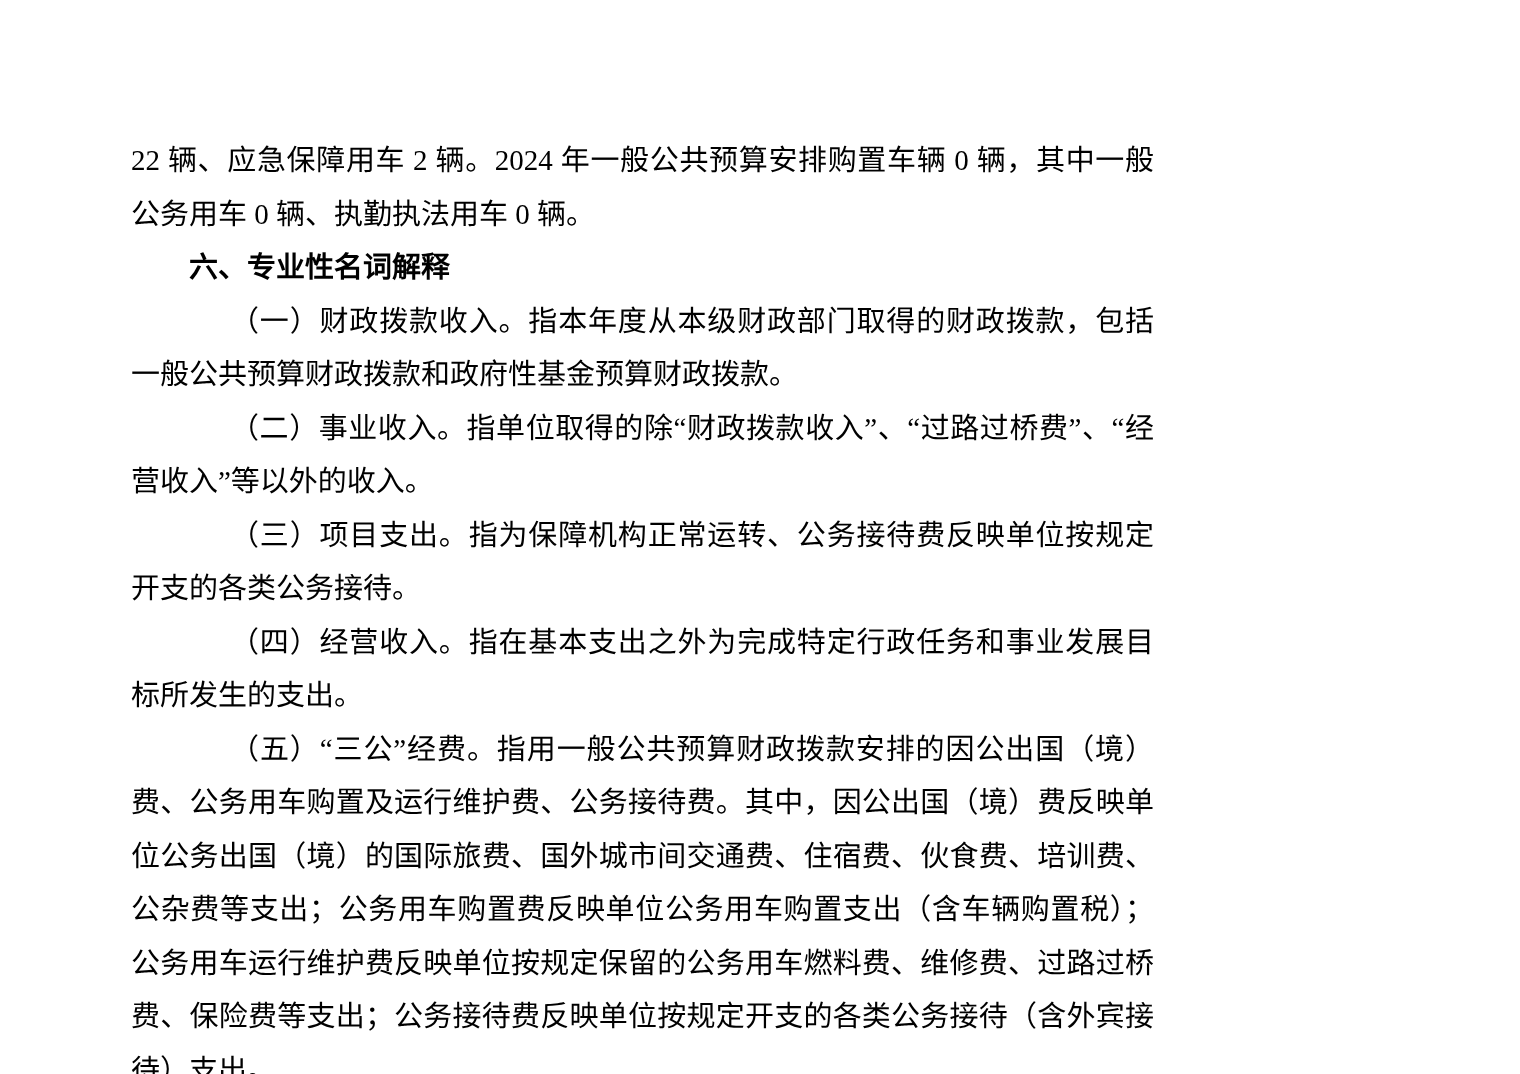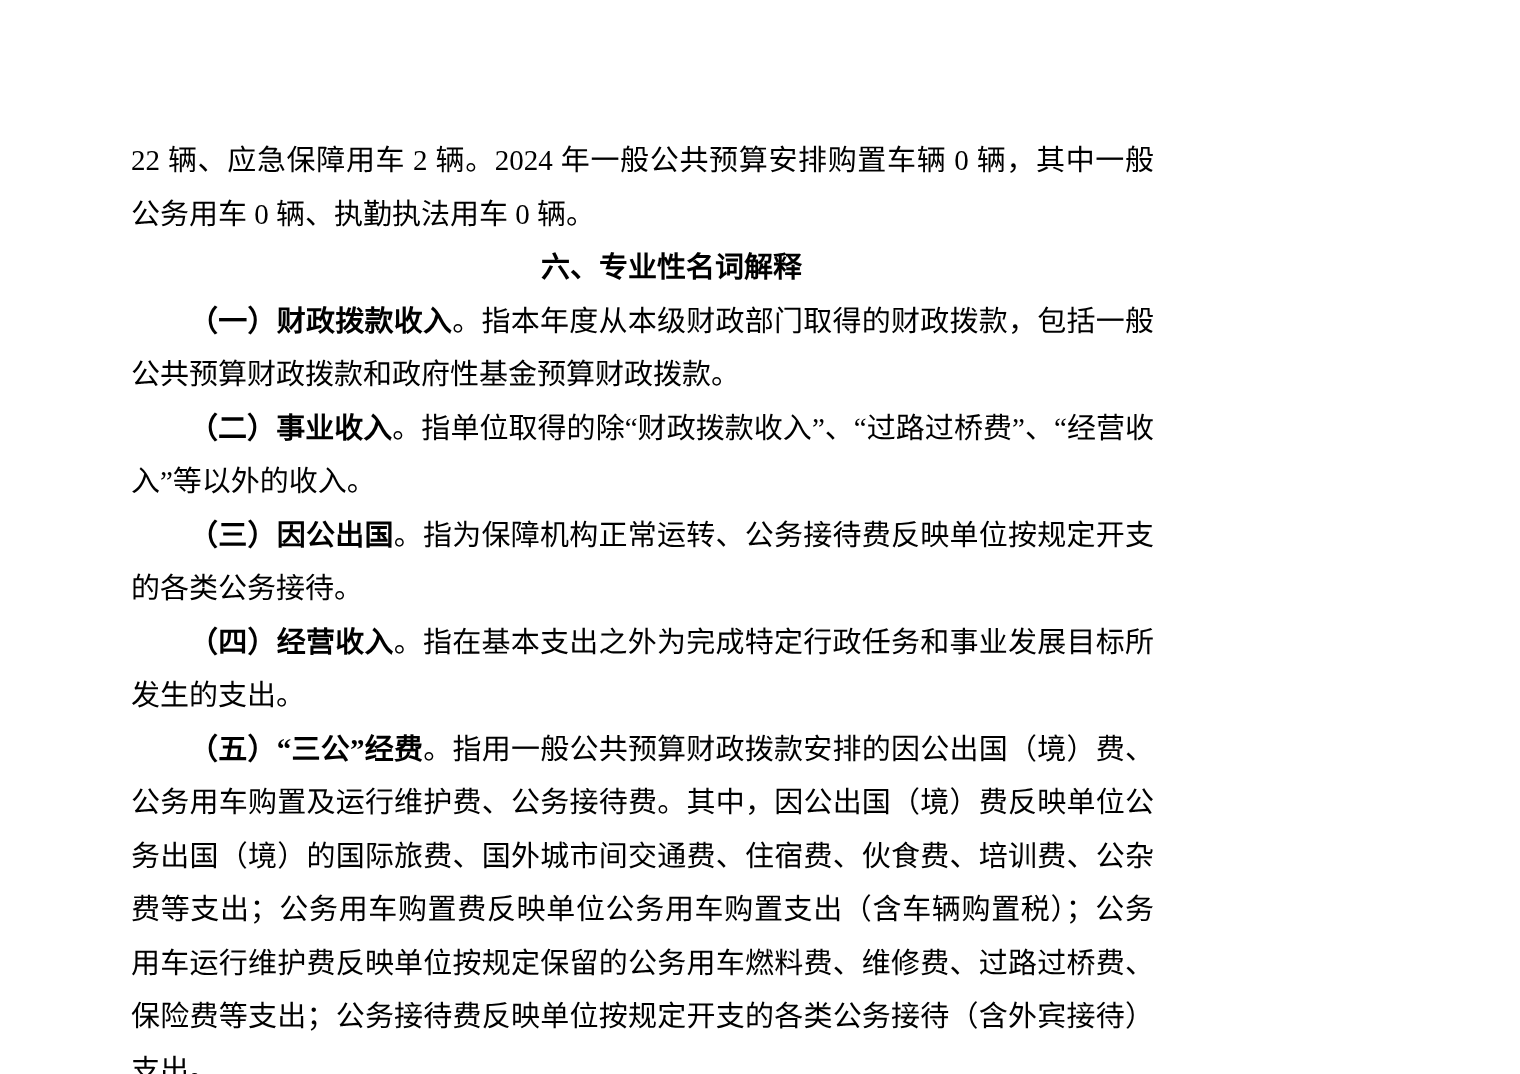--- a/index.html
+++ b/index.html
@@ -31,38 +31,39 @@
     text-indent: 2em;
   }
   .section-heading {
     margin: 0;
     padding: 0;
     text-indent: 2em;
     font-family: "Liberation Sans", "DejaVu Sans", sans-serif;
     font-weight: 700;
     font-size: 29px;
     line-height: 53.5px;
-    text-align: center;
+    text-align: left;
   }
   .term {
-    font-weight: 700;
+    font-weight: 400;
+    margin-left: 41px;
   }
 </style>
 </head>
 <body>
 
 <div class="page">
 
   <p class="para">22 辆、应急保障用车 2 辆。2024 年一般公共预算安排购置车辆 0 辆，其中一般公务用车 0 辆、执勤执法用车 0 辆。</p>
 
   <h3 class="section-heading">六、专业性名词解释</h3>
 
   <p class="para indent"><span class="term">（一）财政拨款收入</span><span>。指本年度从本级财政部门取得的财政拨款，包括一般公共预算财政拨款和政府性基金预算财政拨款。</span></p>
 
   <p class="para indent"><span class="term">（二）事业收入</span><span>。指单位取得的除“财政拨款收入”、“过路过桥费”、“经营收入”等以外的收入。</span></p>
 
-  <p class="para indent"><span class="term">（三）因公出国</span><span>。指为保障机构正常运转、公务接待费反映单位按规定开支的各类公务接待。</span></p>
+  <p class="para indent"><span class="term">（三）项目支出</span><span>。指为保障机构正常运转、公务接待费反映单位按规定开支的各类公务接待。</span></p>
 
   <p class="para indent"><span class="term">（四）经营收入</span><span>。指在基本支出之外为完成特定行政任务和事业发展目标所发生的支出。</span></p>
 
   <p class="para indent"><span class="term">（五）“三公”经费</span><span>。指用一般公共预算财政拨款安排的因公出国（境）费、公务用车购置及运行维护费、公务接待费。其中，因公出国（境）费反映单位公务出国（境）的国际旅费、国外城市间交通费、住宿费、伙食费、培训费、公杂费等支出；公务用车购置费反映单位公务用车购置支出（含车辆购置税）；公务用车运行维护费反映单位按规定保留的公务用车燃料费、维修费、过路过桥费、保险费等支出；公务接待费反映单位按规定开支的各类公务接待（含外宾接待）支出。</span></p>
 
 </div>
 
 </body></html>

